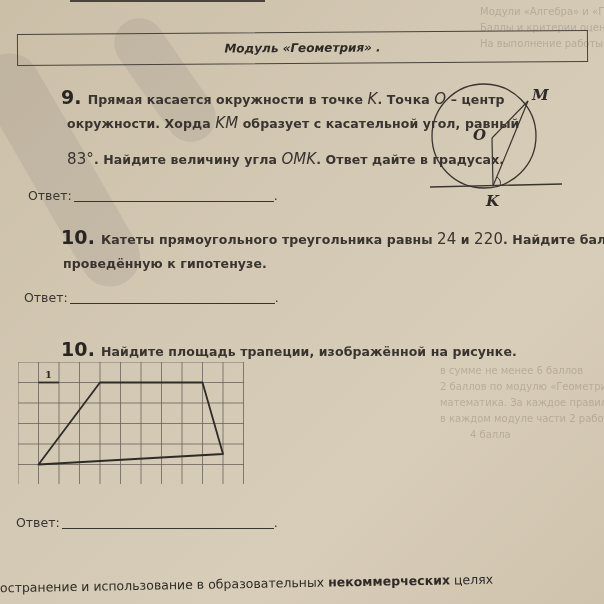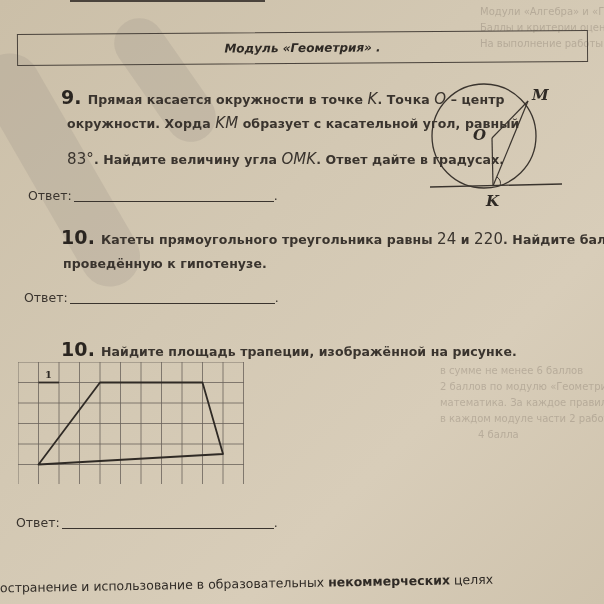--- a/index.html
+++ b/index.html
@@ -28,21 +28,21 @@
 <div class="watermark" style="left:30px;top:40px;width:60px;height:260px;transform:rotate(-30deg);"></div>
 <div class="watermark" style="left:140px;top:10px;width:50px;height:140px;transform:rotate(-35deg);"></div>
 
 <div class="faint" style="left:480px;top:6px;">Модули «Алгебра» и «Геометрия»</div>
 <div class="faint" style="left:480px;top:22px;">Баллы и критерии оценивания</div>
 <div class="faint" style="left:480px;top:38px;">На выполнение работы отводится</div>
 <div class="faint" style="left:440px;top:365px;">в сумме не менее 6 баллов</div>
 <div class="faint" style="left:440px;top:381px;">2 баллов по модулю «Геометрия»</div>
 <div class="faint" style="left:440px;top:397px;">математика. За каждое правильное</div>
 <div class="faint" style="left:440px;top:413px;">в каждом модуле части 2 работы</div>
-<div class="faint" style="left:470px;top:429px;margin-left:8px;">4 балла</div>
+<div class="faint" style="left:470px;top:429px;">4 балла</div>
 
 <div class="top-line"></div>
 
 <div class="header-box">
   <span>Модуль «Геометрия» .</span>
 </div>
 
 <div class="task" style="left:22px;top:86px;">
   <div class="line" style="top:0;">
     <span class="num">9.</span><span>Прямая касается окружности в точке </span><span class="it">K</span><span>. Точка </span><span class="it">O</span><span> – центр</span>

